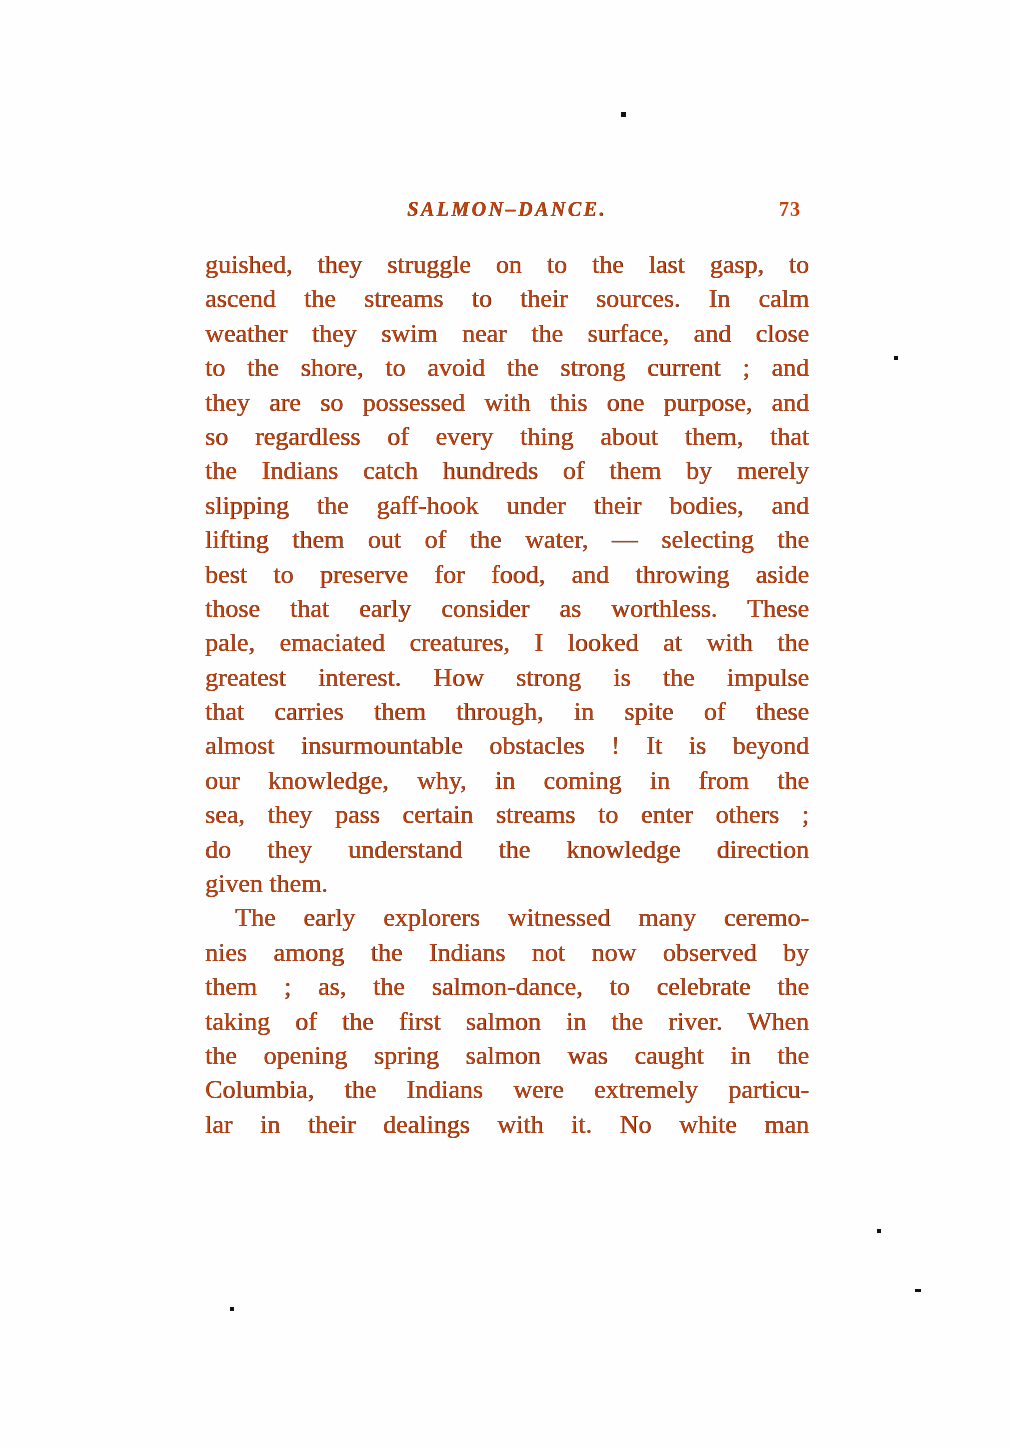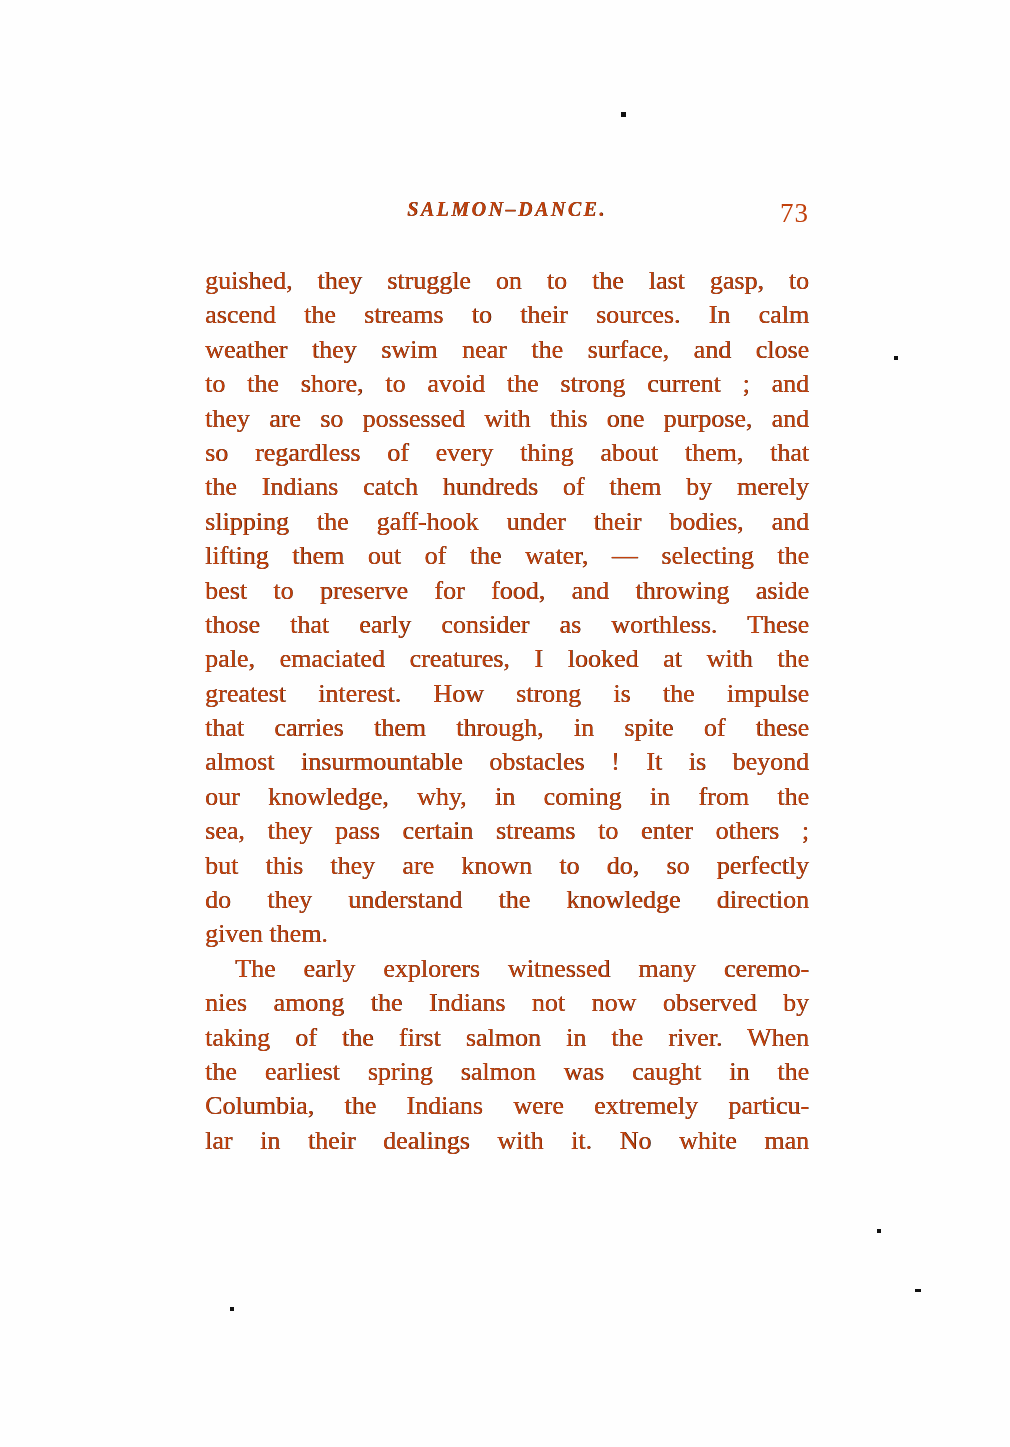--- a/index.html
+++ b/index.html
@@ -28,31 +28,30 @@
     text-align: center;
     font-style: italic;
     font-weight: bold;
     font-size: 20px;
     letter-spacing: 2.5px;
     text-shadow: 0.3px 0 0 #0d0d0d;
   }
   .page-number {
     position: absolute;
     top: 0;
-    right: 0;
-    font-size: 27px;
-    font-weight: normal;
+    right: 8px;
+    font-size: 20px;
+    font-weight: bold;
     letter-spacing: 1px;
   }
   .text-block {
     position: absolute;
     top: 248px;
     left: 205px;
     width: 604px;
-    margin-top: 16px;
   }
   .line {
     font-size: 26px;
     line-height: 34.4px;
     height: 34.4px;
     white-space: normal;
     text-align: justify;
     text-align-last: justify;
     text-shadow: 0.35px 0 0 #0d0d0d;
   }
@@ -89,27 +88,27 @@
       <div class="line">slipping the gaff-hook under their bodies, and</div>
       <div class="line">lifting them out of the water, — selecting the</div>
       <div class="line">best to preserve for food, and throwing aside</div>
       <div class="line">those that early consider as worthless.  These</div>
       <div class="line">pale, emaciated creatures, I looked at with the</div>
       <div class="line">greatest interest.  How strong is the impulse</div>
       <div class="line">that carries them through, in spite of these</div>
       <div class="line">almost insurmountable obstacles !  It is beyond</div>
       <div class="line">our knowledge, why, in coming in from the</div>
       <div class="line">sea, they pass certain streams to enter others ;</div>
-      <div class="line">but this they are known to do, so perfectly</div>
       <div class="line">do they understand the knowledge direction</div>
       <div class="line no-justify">given them.</div>
       <div class="line indent">The early explorers witnessed many ceremo-</div>
       <div class="line">nies among the Indians not now observed by</div>
+      <div class="line">them ; as, the salmon-dance, to celebrate the</div>
       <div class="line">taking of the first salmon in the river.  When</div>
-      <div class="line">the earliest spring salmon was caught in the</div>
+      <div class="line">the opening spring salmon was caught in the</div>
       <div class="line">Columbia, the Indians were extremely particu-</div>
       <div class="line">lar in their dealings with it.  No white man</div>
     </div>
 
   <div class="speck" style="left:621px; top:112px; width:5px; height:5px;"></div>
   <div class="speck" style="left:894px; top:356px; width:4px; height:4px;"></div>
   <div class="speck" style="left:877px; top:1229px; width:4px; height:4px;"></div>
   <div class="speck" style="left:915px; top:1289px; width:6px; height:3px;"></div>
   <div class="speck" style="left:230px; top:1307px; width:4px; height:4px;"></div>
 

